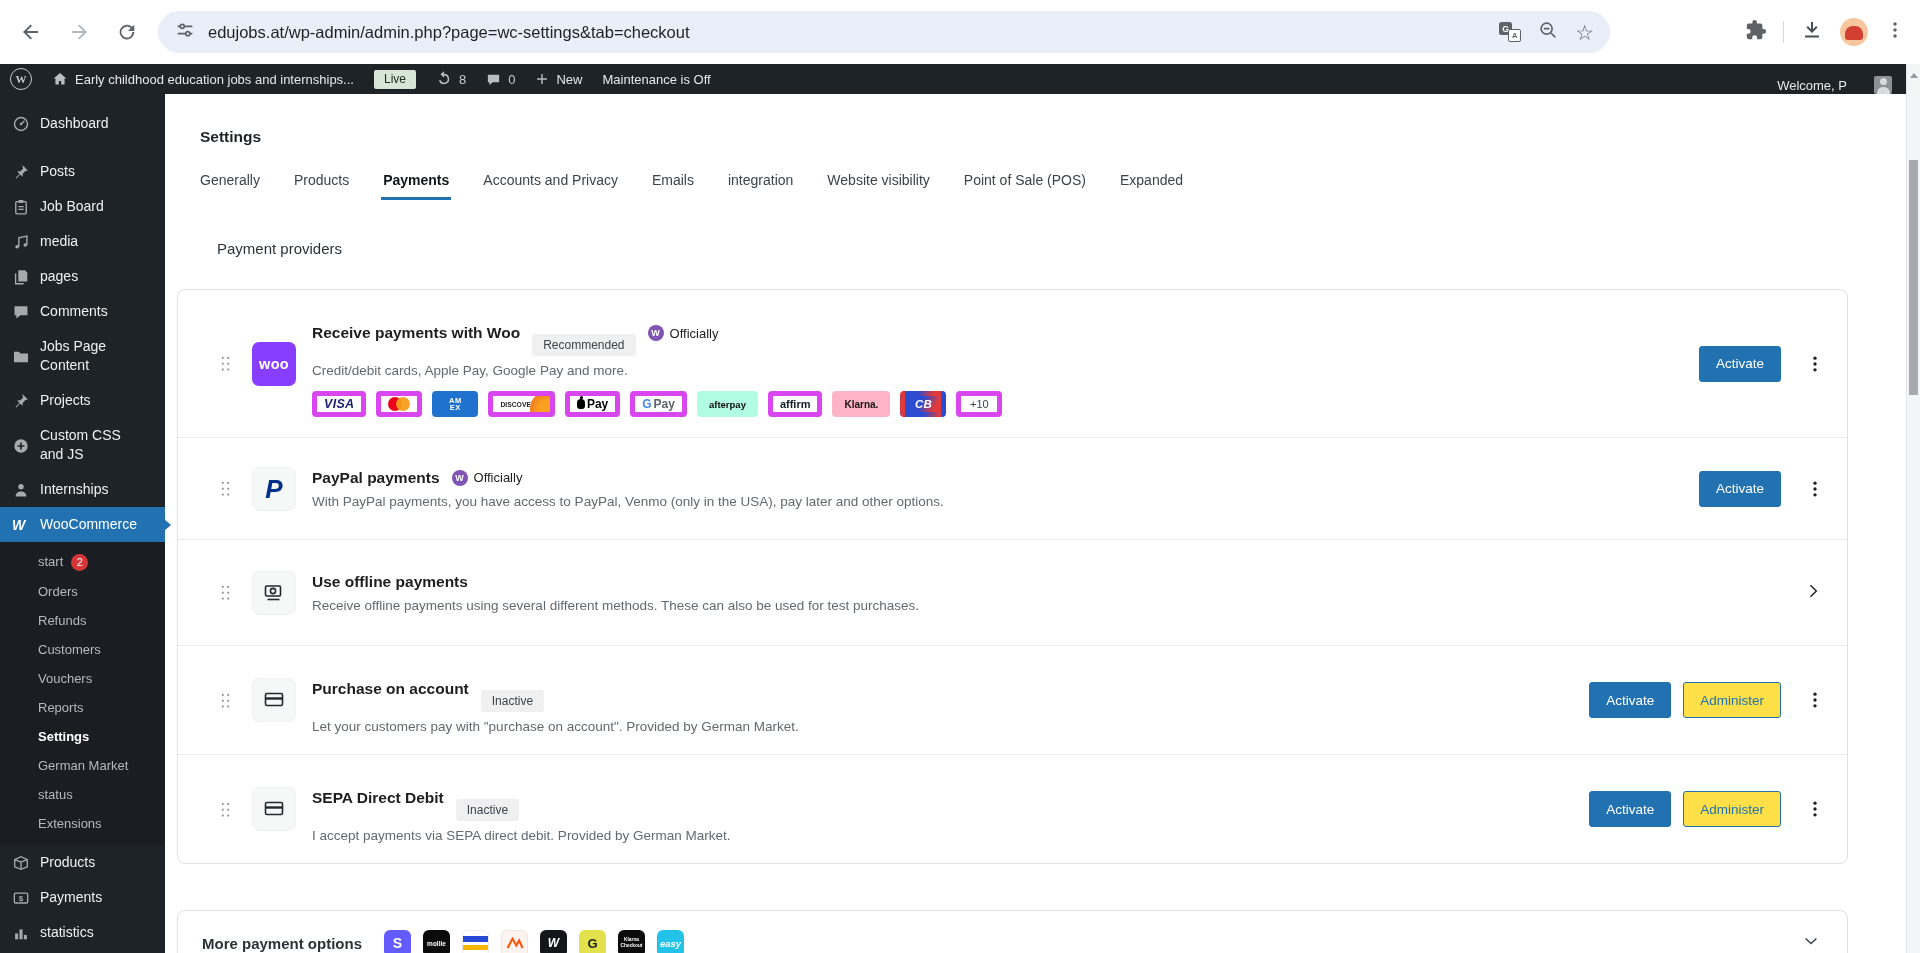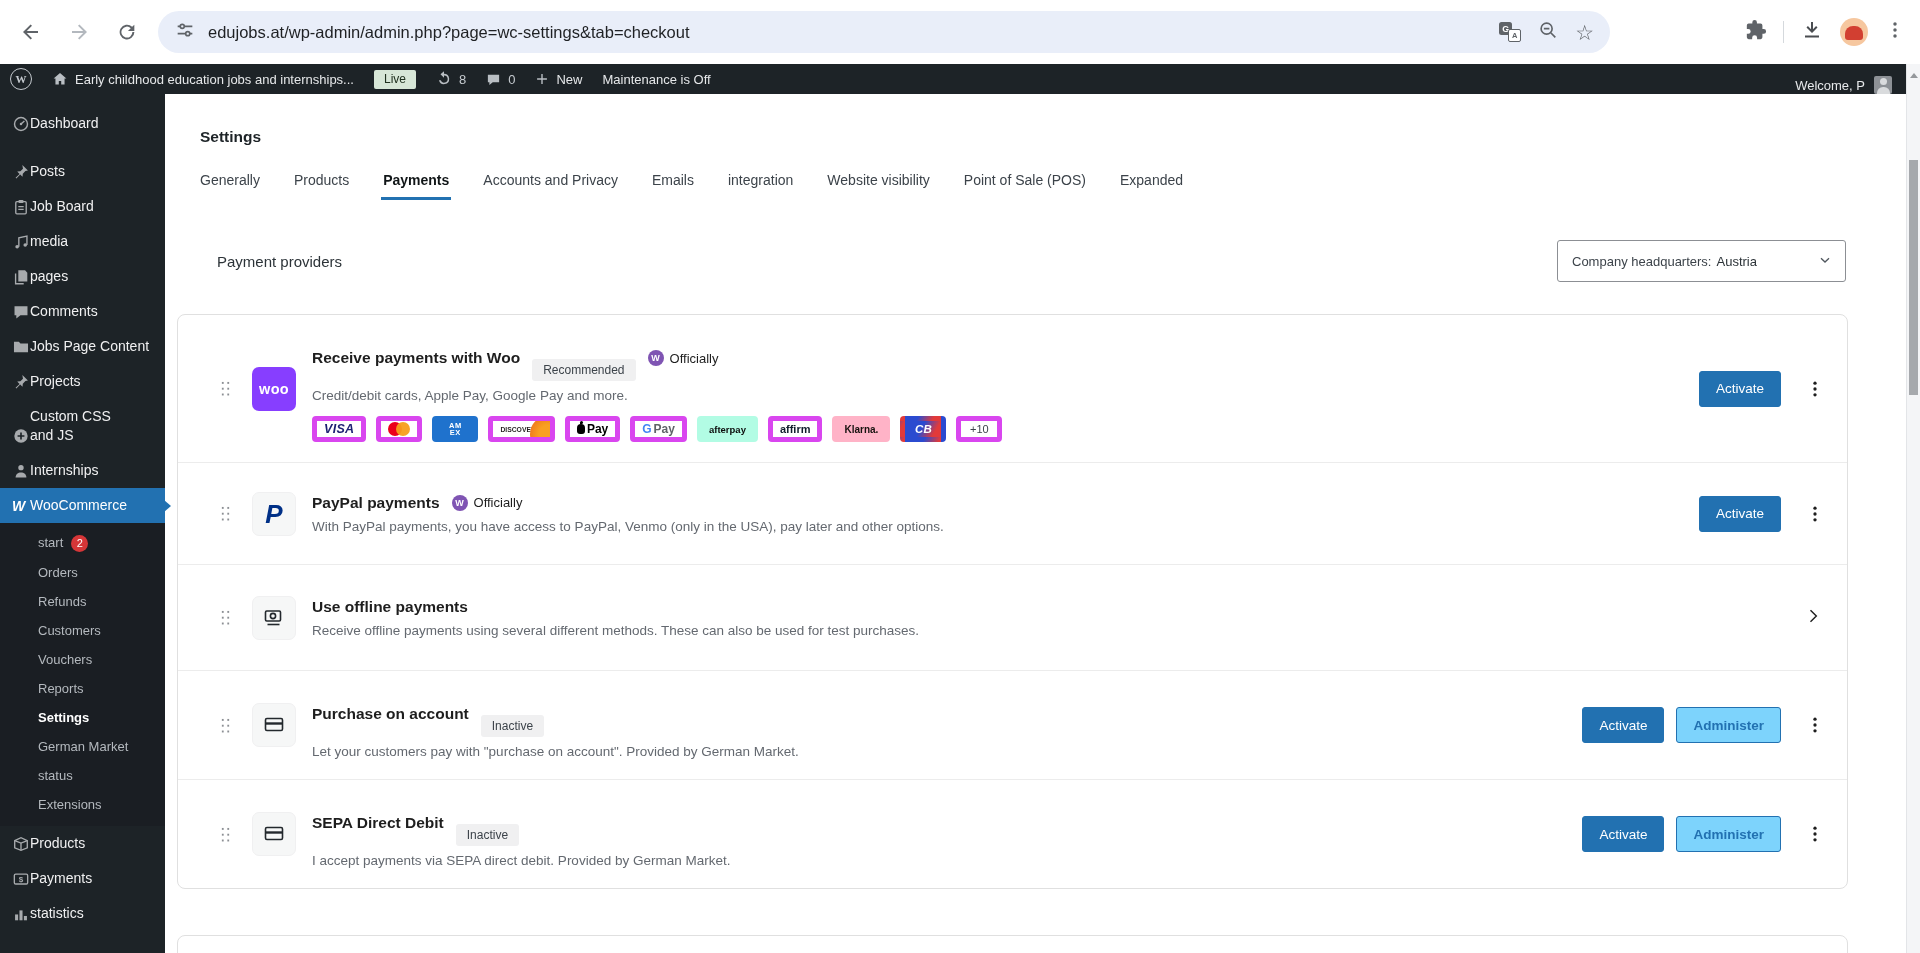--- a/index.html
+++ b/index.html
@@ -23,28 +23,28 @@
   .gtr .gb{position:absolute;right:0;bottom:0;width:11px;height:11px;background:#fff;border:1.4px solid #5f6368;border-radius:2px;color:#5f6368;font-size:7.5px;font-weight:700;display:flex;align-items:center;justify-content:center;}
   .gtr .gb::before{content:"A";}
 
   
   .abar{position:absolute;top:64px;left:0;width:1920px;height:30px;background:#1d2327;display:flex;align-items:flex-end;color:#e6e8ea;font-size:13px;z-index:4;}
   .abar .grp{display:flex;align-items:center;gap:7px;padding:0 10px;height:100%;cursor:pointer;white-space:nowrap;}
   .wplogo{width:20px;height:20px;border:1.5px solid #c3c8cd;border-radius:50%;color:#c3c8cd;font-size:11px;font-weight:700;display:flex;align-items:center;justify-content:center;font-family:"Liberation Serif",serif;}
   .wplogo::before{content:"W";}
   .live{background:#d7e6d7;color:#20301f;font-size:12px;padding:2.5px 10px;border-radius:2px;}
   .cnt{color:#c5cacf;}
-  .welcome{margin-left:auto;display:flex;align-items:center;gap:9px;padding-right:28px;cursor:pointer;}
+  .welcome{margin-left:auto;display:flex;align-items:center;gap:27px;padding-right:28px;cursor:pointer;}
   .aavatar{width:18px;height:18px;background:#8d9196;border-radius:2px;position:relative;overflow:hidden;}
   .aavatar::before{content:"";position:absolute;top:2px;left:5.5px;width:7px;height:7px;border-radius:50%;background:#d9dbdd;}
   .aavatar::after{content:"";position:absolute;bottom:-1px;left:2.5px;width:13px;height:8px;border-radius:6px 6px 0 0;background:#d9dbdd;}
 
   
   .sbar{position:absolute;top:94px;left:0;width:165px;height:859px;background:#1d2327;z-index:6;color:#f0f0f1;padding-top:12px;box-sizing:border-box;}
-  .mi{display:flex;align-items:flex-end;padding:8px 6px 8px 12px;font-size:14px;cursor:pointer;position:relative;line-height:19px;}
+  .mi{display:flex;align-items:center;gap:10px;padding:8px 6px 8px 12px;font-size:14px;cursor:pointer;position:relative;line-height:19px;}
   .mi .ic{flex:none;width:18px;height:18px;margin-top:1px;}
   .mi.active{background:#2271b1;color:#fff;}
   .mi.active::after{content:"";position:absolute;right:-12px;top:50%;transform:translateY(-50%);border:6px solid transparent;border-left:7px solid #2271b1;}
   .sep{height:13px;}
   .sub{background:#1a1e23;padding:5px 0 7px;}
   .si{padding:6.5px 8px 6.5px 38px;font-size:13px;color:#b4b9be;display:flex;align-items:center;gap:8px;cursor:pointer;line-height:16px;}
   .si.current{color:#fff;font-weight:700;}
   .badge-red{background:#d63638;color:#fff;border-radius:50%;min-width:17px;height:17px;display:flex;align-items:center;justify-content:center;font-size:11px;flex:none;}
   .wooW{font-weight:800;font-style:italic;font-size:14px;color:#a7aaad;line-height:18px;}
   .mi.active .wooW{color:#fff;}
@@ -97,21 +97,21 @@
   .chip.gpay .g{color:#4285f4;font-weight:700;font-size:12px;}
   .chip.gpay .p{color:#5f6368;font-size:12px;font-weight:600;margin-left:2px;}
   .chip.aft{background:#b2fce4;border-color:#b2fce4;font-size:9.5px;color:#0c0c0c;font-weight:600;}
   .chip.aff{font-size:11px;color:#0f1d2b;font-weight:700;}
   .chip.kla{background:#ffb3c7;border-color:#ffb3c7;font-size:10px;font-weight:700;color:#17120f;}
   .chip.cb{background:linear-gradient(120deg,#2b4bd0 45%,#e23a3a 80%);border-color:transparent;color:#fff;font-weight:800;font-style:italic;font-size:11.5px;}
   .chip.plus{color:#3c434a;font-size:11px;}
   .pactions{display:flex;align-items:center;margin-left:auto;flex:none;padding-right:2px;}
   .btn{height:36px;padding:0 16px;border-radius:3px;font-size:13.5px;display:flex;align-items:center;cursor:pointer;border:1px solid #2271b1;box-sizing:border-box;}
   .btn.primary{background:#2271b1;color:#fff;}
-  .btn.secondary{background:#7dd3fc;color:#2271b1;margin-left:12px;font-weight:bold;}
+  .btn.secondary{background:#fde047;color:#2271b1;margin-left:12px;}
   .kebab{margin-left:20px;cursor:pointer;display:flex;padding:4px;}
 
   .more{margin:46px 72px 0 12px;border:1px solid #e0e0e0;border-radius:8px;height:64px;display:flex;align-items:center;gap:12px;padding:0 26px 0 24px;background:#fff;}
   .more .mlabel{font-size:15px;font-weight:700;color:#2c3338;margin-right:10px;}
   .mini{width:27px;height:27px;border-radius:6px;display:flex;align-items:center;justify-content:center;flex:none;font-weight:700;box-sizing:border-box;flex-direction:column;}
   .mini.stripe{background:#635bff;color:#fff;font-size:14px;}
   .mini.mollie{background:#0b0b0b;color:#fff;font-size:6.5px;}
   .mini.bars{background:linear-gradient(#fff 22%,#2749d8 22% 45%,#fff 45% 55%,#f7b500 55% 78%,#fff 78%);border:1px solid #ececec;}
   .mini.zig{background:#fdf4ef;border:1px solid #f3e3da;}
   .mini.viva{background:#15161a;color:#fff;font-style:italic;font-size:12px;}
@@ -366,27 +366,20 @@
       <span class="tab">Accounts and Privacy</span>
       <span class="tab">Emails</span>
       <span class="tab">integration</span>
       <span class="tab">Website visibility</span>
       <span class="tab">Point of Sale (POS)</span>
       <span class="tab">Expanded</span>
     </div>
 
     <div class="phead">
       <span class="ptitle">Payment providers</span>
-      <div class="select">
-        <span>Company headquarters:</span>
-        <b>Austria</b>
-        <span class="chev"><svg width="16" height="16" viewBox="0 0 24 24">
-              <path d="M6 9.5l6 5.5 6-5.5" fill="none" stroke="#50575e" stroke-width="2"></path>
-            </svg></span>
-      </div>
     </div>
 
     <div class="card">
 
       <div class="prow r1">
         <span class="drag"></span>
         <div class="plogo woo">woo</div>
         <div class="pinfo">
           <div class="pline">
             <span class="pname">Receive payments with Woo</span>

